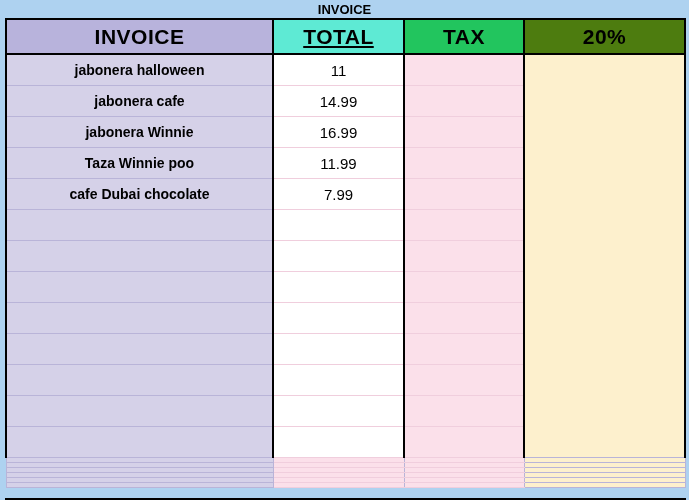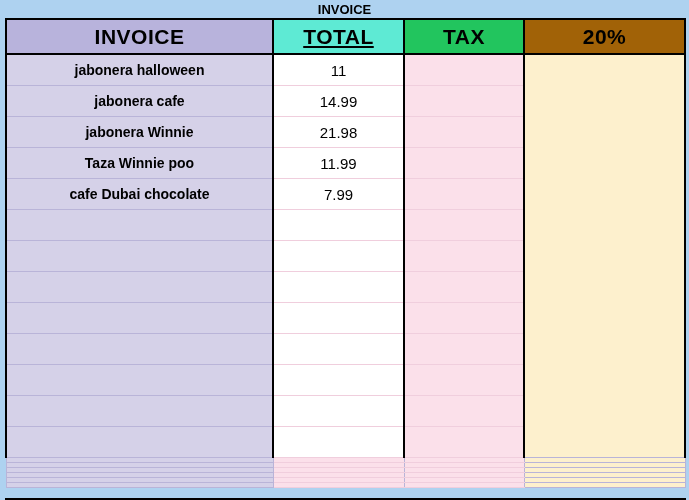--- a/index.html
+++ b/index.html
@@ -44,21 +44,21 @@
     border: 2px solid #000;
     text-align: center;
     font-size: 21px;
     font-weight: bold;
     color: #000;
     letter-spacing: 0.5px;
   }
   .hdr-tienda { background: #b8b3dc; }
   .hdr-total  { background: #5eead4; text-decoration: underline; }
   .hdr-tax    { background: #22c55e; }
-  .hdr-pct    { background: #a16207; }
+  .hdr-pct    { background: #4d7c0f; }
 
   
   .row td {
     height: 30px;
     border: 1px solid #b9b4d8;
     font-size: 14px;
   }
   td.c-tienda {
     background: #d5d1e8;
     font-weight: bold;
@@ -162,21 +162,21 @@
         <td class="c-pct"></td>
       </tr>
       <tr class="row">
         <td class="c-tienda">jabonera cafe</td>
         <td class="c-total">14.99</td>
         <td class="c-tax"></td>
         <td class="c-pct-merged" rowspan="12"></td>
       </tr>
       <tr class="row">
         <td class="c-tienda">jabonera Winnie</td>
-        <td class="c-total">21.98</td>
+        <td class="c-total">16.99</td>
         <td class="c-tax"></td>
       </tr>
       <tr class="row">
         <td class="c-tienda">Taza Winnie poo</td>
         <td class="c-total">11.99</td>
         <td class="c-tax"></td>
       </tr>
       <tr class="row">
         <td class="c-tienda">cafe Dubai chocolate</td>
         <td class="c-total">7.99</td>

